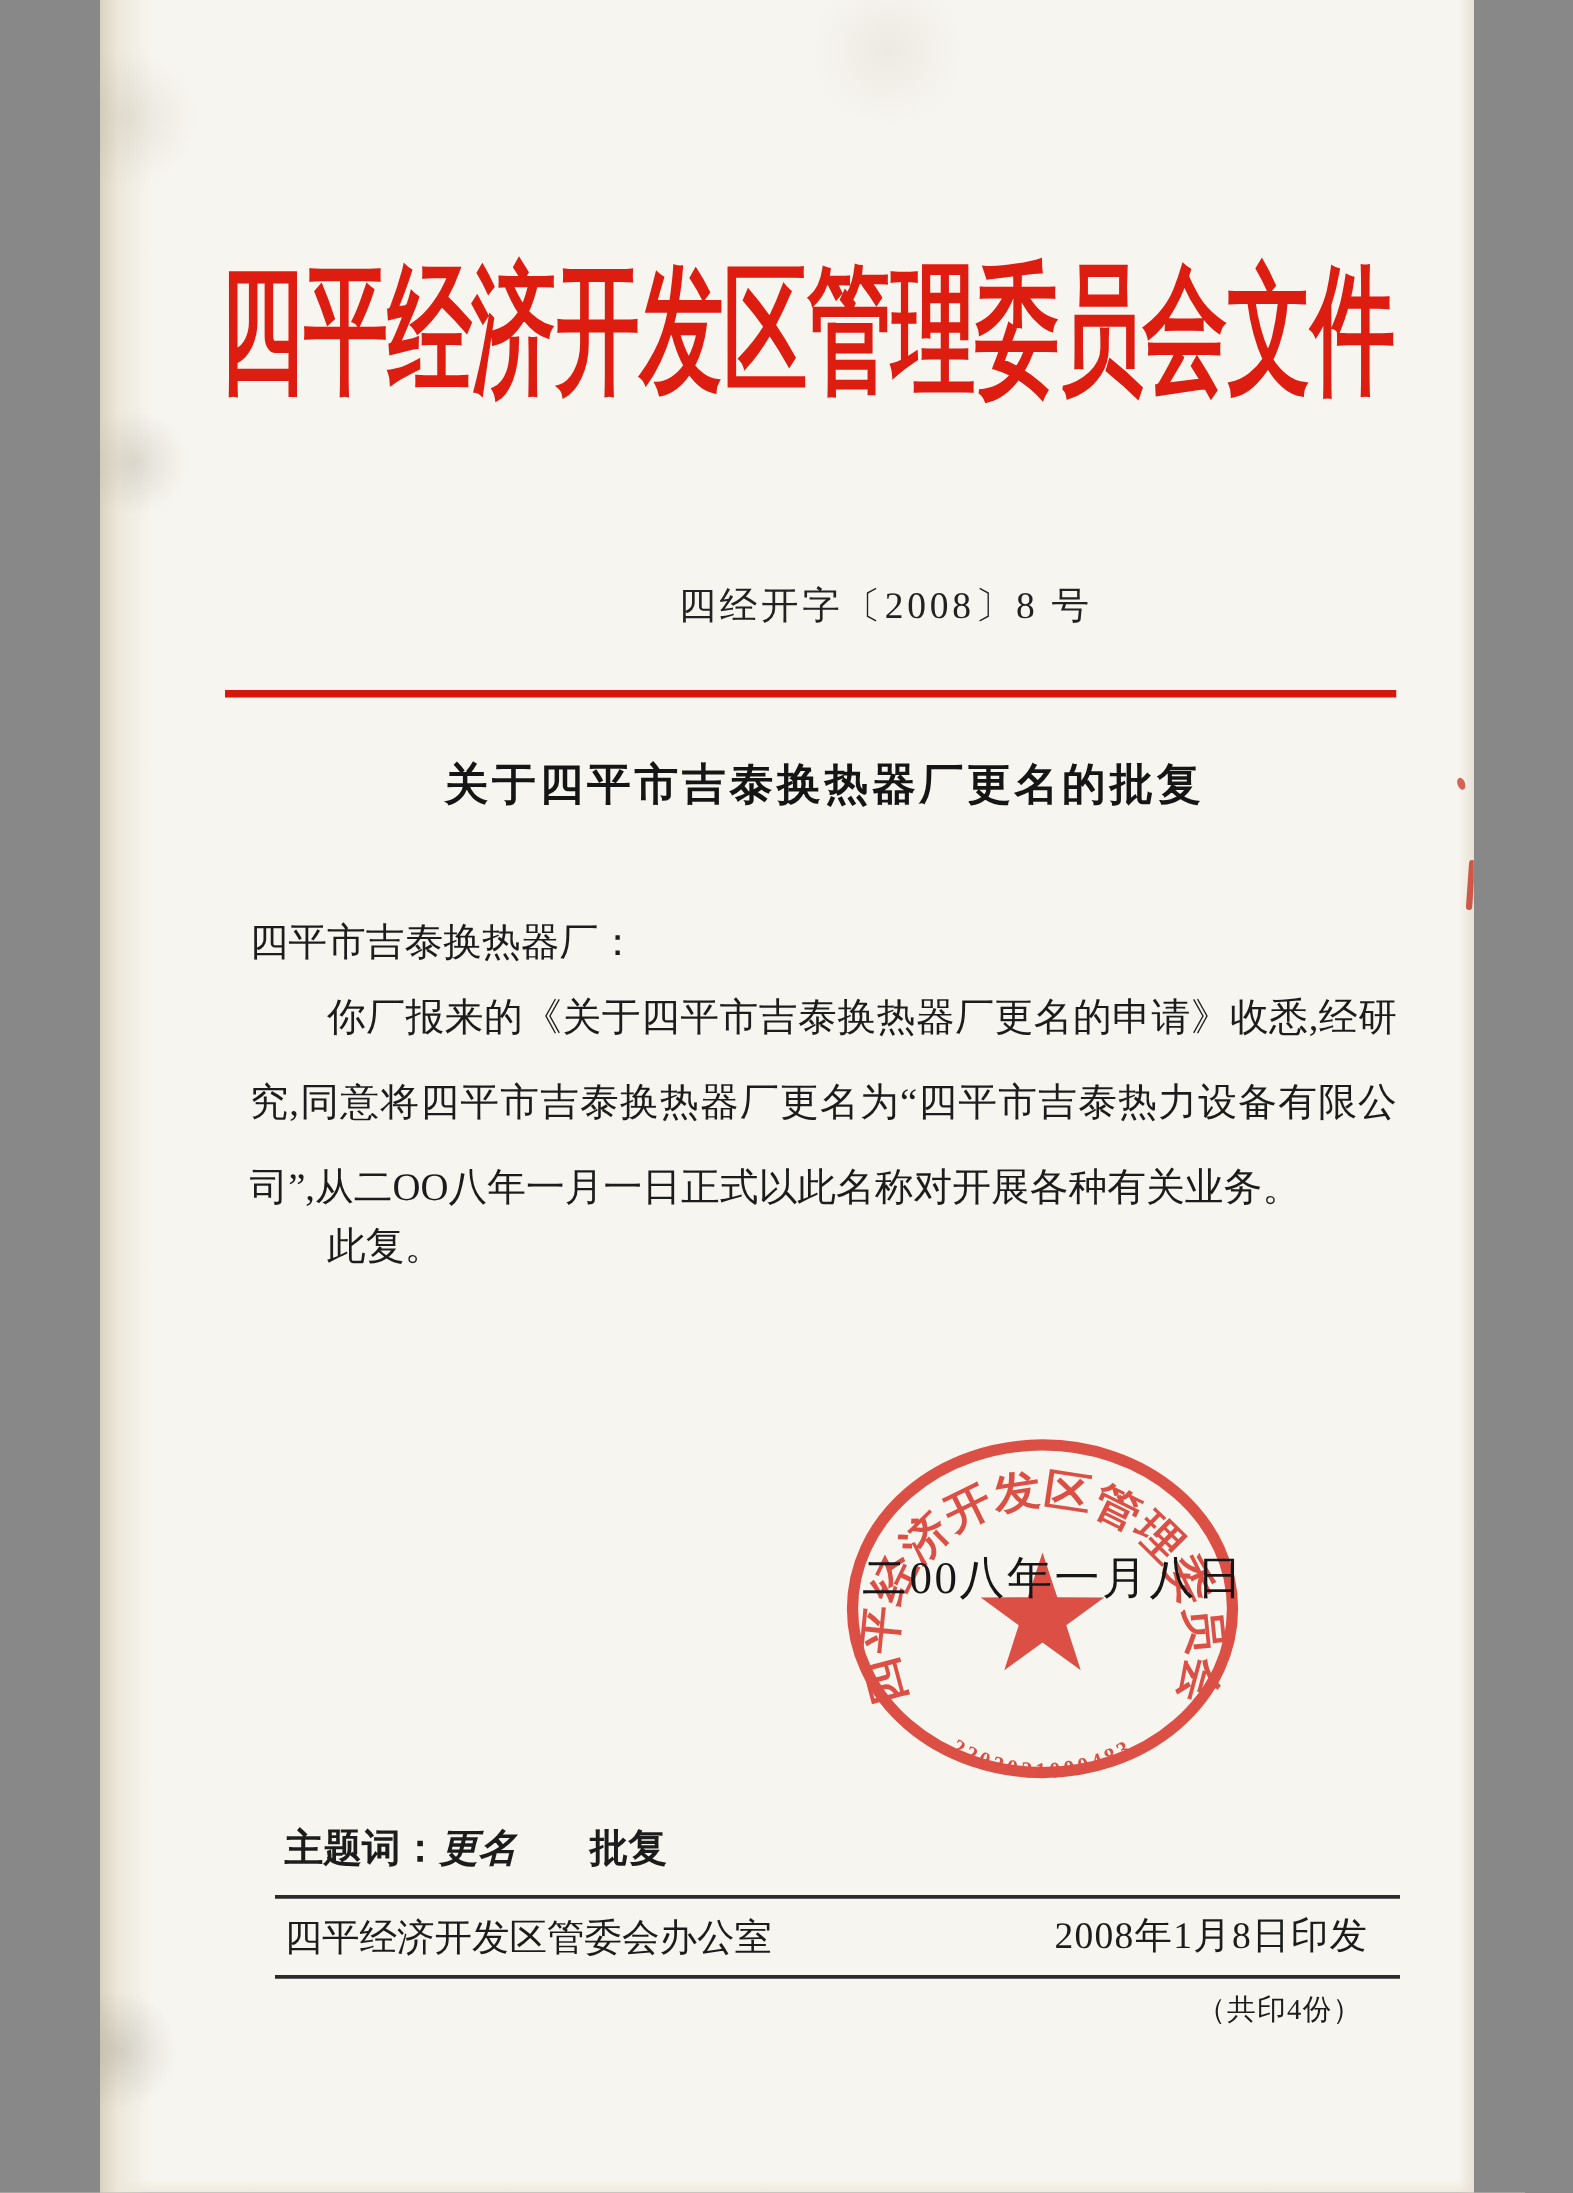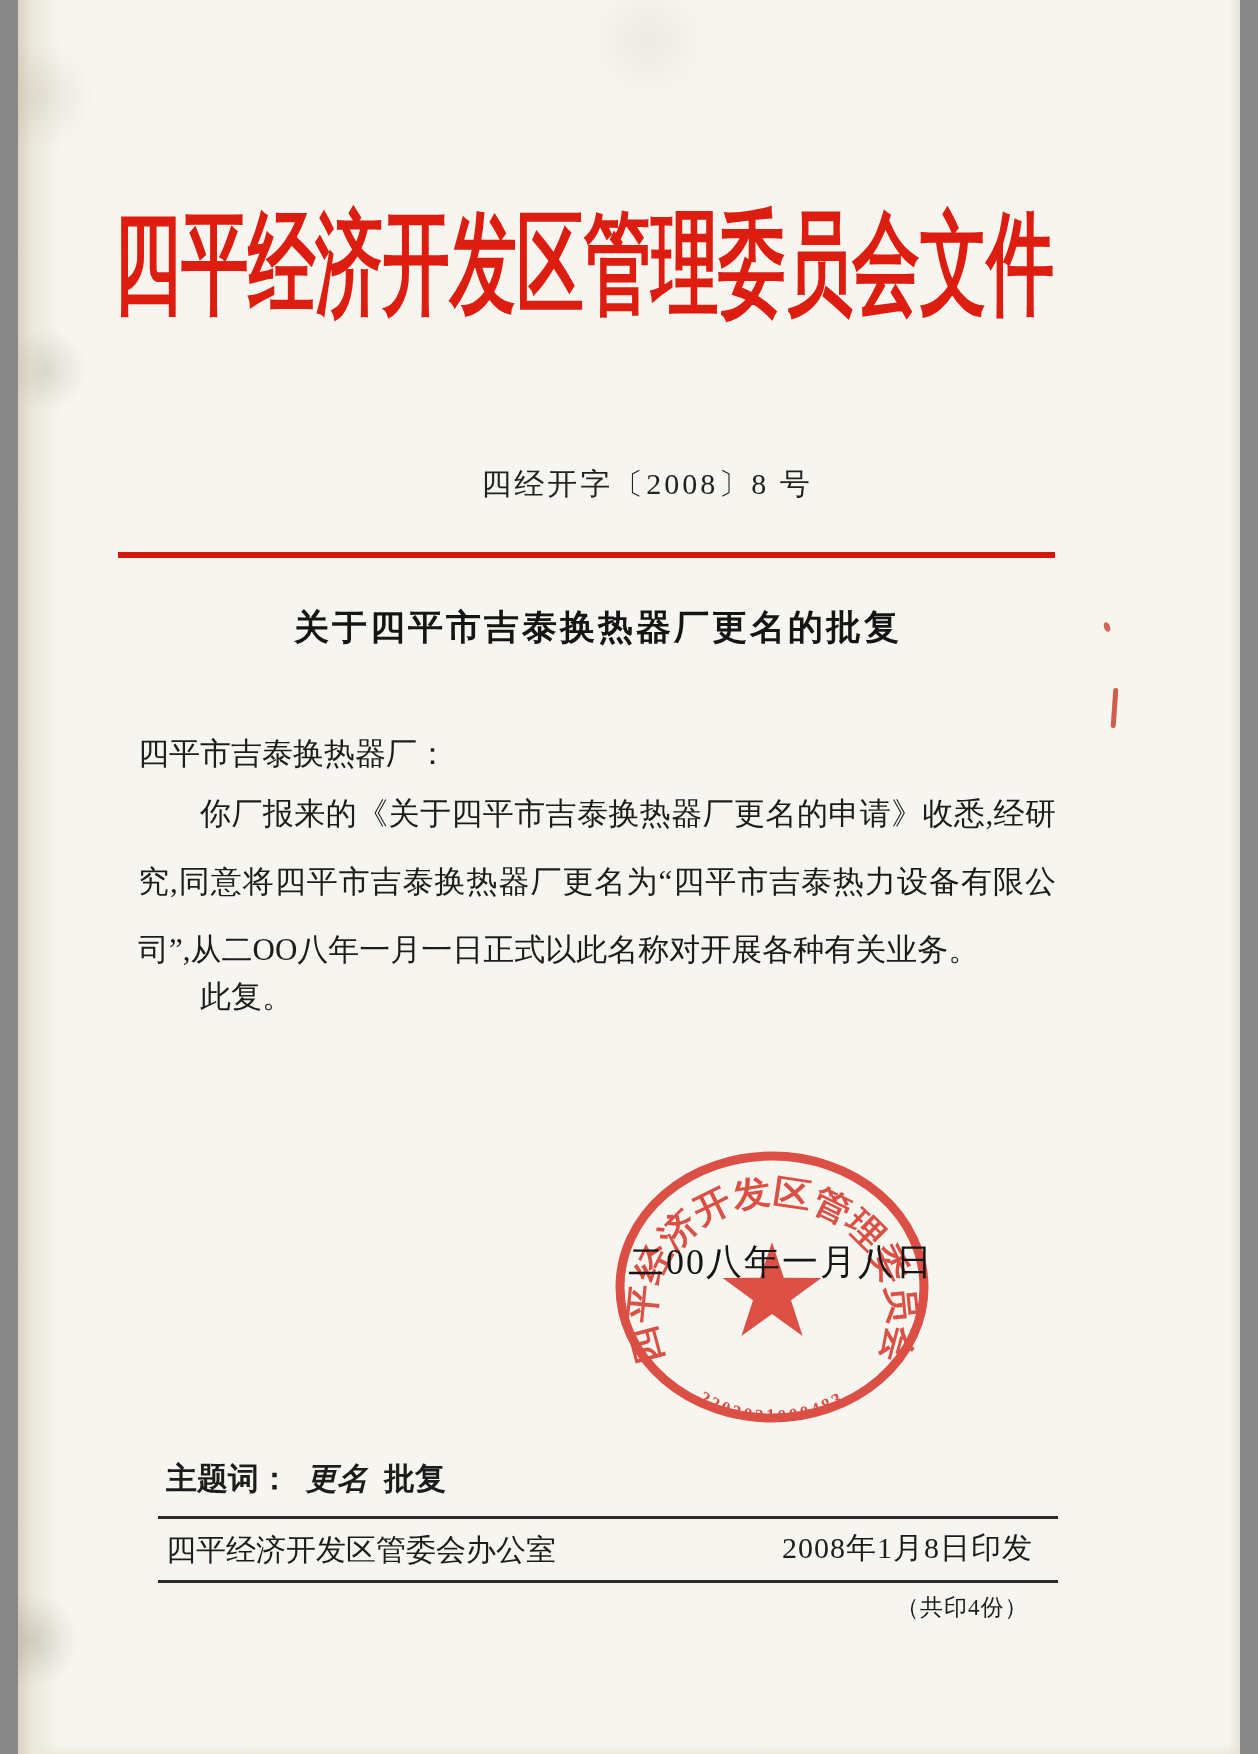--- a/index.html
+++ b/index.html
@@ -1,17 +1,17 @@
 <!DOCTYPE html>
 <html><head>
 <meta charset="utf-8">
 <style>
   html,body{margin:0;padding:0;background:#888;}
   .page{
-    position:relative;width:1222px;height:1754px;margin:0 auto;overflow:hidden;
+    position:relative;width:1099px;height:1754px;margin:0 auto;overflow:hidden;
     background:
       radial-gradient(circle at 28px 370px, rgba(125,118,100,0.20), transparent 42px),
       radial-gradient(circle at 22px 95px, rgba(150,140,118,0.16), transparent 55px),
       radial-gradient(circle at 14px 1640px, rgba(110,104,88,0.22), transparent 48px),
       radial-gradient(circle at 630px 40px, rgba(140,135,120,0.10), transparent 60px),
       linear-gradient(90deg, #d8d2c1 0px, #ece8db 14px, rgba(247,245,239,0) 42px),
       linear-gradient(270deg, #e6e2d4 0px, rgba(247,245,239,0) 12px),
       linear-gradient(0deg, #eeeadd 0px, rgba(247,245,239,0) 10px),
       #f7f5ef;
     font-family:"Liberation Serif","DejaVu Serif",serif;
@@ -32,23 +32,23 @@
   .salutation{left:120px;top:733px;font-size:31px;}
   .body-para{left:120px;top:780px;width:918px;font-size:31px;line-height:68px;
     text-indent:62px;text-align:justify;color:#1c1c1c;}
   .closing{left:120px;top:976px;font-size:31px;text-indent:62px;}
   
   .issue-date{left:610px;top:1238px;font-size:36px;letter-spacing:2px;z-index:3;color:#161616;}
   .seal{left:586px;top:1144px;width:336px;height:286px;z-index:2;opacity:0.88;}
   .seal text{font-family:"Liberation Serif","DejaVu Serif",serif;}
   
   .subject-row{left:148px;top:1458px;font-size:31px;font-weight:bold;
-    font-family:"Liberation Sans","DejaVu Sans",sans-serif;display:flex;gap:16px;}
+    font-family:"Liberation Sans","DejaVu Sans",sans-serif;display:flex;}
   .subject-row .term1{font-style:italic;}
-  .subject-row .term2{}
+  .subject-row .term2{margin-left:58px;}
   .hline{left:140px;width:900px;height:3px;background:#2a2a2a;}
   .hline1{top:1516px;}
   .hline2{top:1580px;}
   .issuer{left:148px;top:1530px;font-size:30px;}
   .print-date{left:764px;top:1528px;font-size:30px;letter-spacing:1px;}
   .copies{left:878px;top:1592px;font-size:23px;letter-spacing:1px;}
   
   .red-streak{left:1094px;top:688px;width:5px;height:40px;background:#c62716;border-radius:3px;
     transform:rotate(4deg);opacity:.75;}
   .red-dot{left:1086px;top:622px;width:6px;height:10px;background:#c62716;border-radius:50%;

